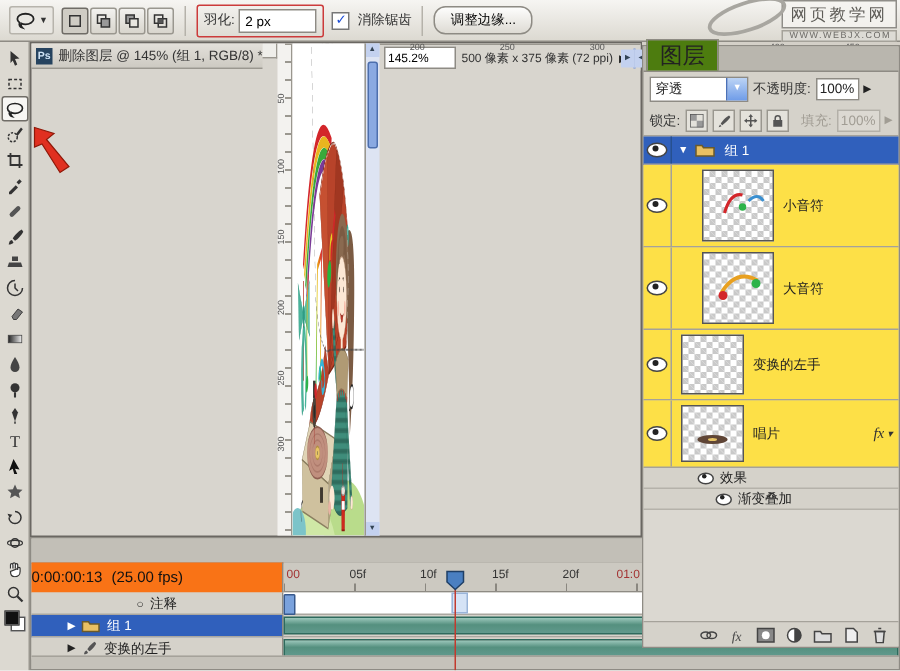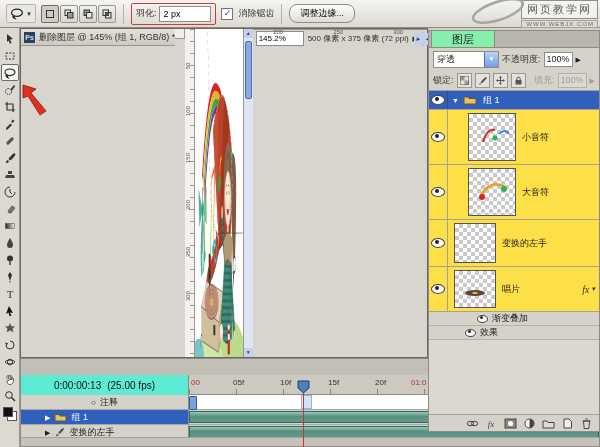--- a/index.html
+++ b/index.html
@@ -73,21 +73,21 @@
   .status-flyout{font-size:7px;color:#222}
   .hscroll{position:relative;flex:1;height:12px;background:#dde4f3;border:1px solid #9fb0d6;border-radius:2px}
   .hs-thumb{position:absolute;top:1px;bottom:1px;left:8px;width:110px;background:#8aa9e2;border:1px solid #4d6fae;border-radius:2px}
   .hs-arrow{position:absolute;top:0;bottom:0;width:9px;background:#c3d1ef;color:#345;font-size:6px;
     display:flex;align-items:center;justify-content:center}
 
   
   .layers-panel{position:absolute;left:428px;top:30px;width:172px;height:402px;background:#d5d2ca;
     border:1px solid #8e8b84;box-sizing:border-box;display:flex;flex-direction:column;z-index:6}
   .lp-tabrow{height:16px;background:#b9b6ae;display:flex;align-items:flex-end;flex:none;border-bottom:1px solid #8e8b84}
-  .lp-tab{background:#86efac;border:1px solid #8e8b84;border-bottom:none;padding:1px 20px 0;font-size:11px;margin-left:2px}
+  .lp-tab{background:#4d7c0f;border:1px solid #8e8b84;border-bottom:none;padding:1px 8px 0;font-size:15px;margin-left:2px}
   .lp-blendrow{height:22px;display:flex;align-items:center;gap:3px;padding:0 4px;flex:none}
   .blend-select{display:flex;align-items:center;height:15px;border:1px solid #8e8b84;background:#fff;width:64px}
   .blend-select .bs-text{flex:1;padding-left:3px;font-size:9px}
   .bs-arrow{width:13px;height:100%;background:linear-gradient(#bcd4f5,#6f9ce8);border-left:1px solid #4a71b8;
     color:#fff;font-size:6px;display:flex;align-items:center;justify-content:center}
   .lp-label{font-size:9px;color:#333;white-space:nowrap}
   .val-box{height:13px;border:1px solid #8e8b84;background:#fff;font-size:9px;padding:0 2px;display:flex;align-items:center}
   .lp-lockrow{height:20px;display:flex;align-items:center;gap:3px;padding:0 4px;flex:none;border-bottom:1px solid #a5a29a}
   .lock-btn{width:13px;height:13px;border:1px solid #9a978f;background:#e4e2db;display:flex;align-items:center;justify-content:center}
   .dim{color:#a19d94}
@@ -111,22 +111,22 @@
   .lp-iconbar{height:16px;display:flex;align-items:center;justify-content:flex-end;gap:6px;padding-right:6px;flex:none;background:#d5d2ca}
   .tri{font-size:7px;line-height:7px}
 
   
   .timeline{position:absolute;left:20px;top:358px;width:580px;height:89px;background:#d5d2ca;
     border:1px solid #8e8b84;box-sizing:border-box;z-index:1}
   .tl-tab{position:absolute;left:6px;top:1px;height:14px;background:#d5d2ca;border:1px solid #8e8b84;
     border-bottom:none;border-radius:3px 3px 0 0;padding:1px 8px 0;font-size:9px}
   .tl-tabstrip{position:absolute;left:0;top:0;right:0;height:16px;background:#c2bfb7;border-bottom:1px solid #8e8b84}
   .tl-header{position:absolute;left:0;top:16px;height:20px;right:0;display:flex}
-  .tl-timecode{width:168px;display:flex;align-items:center;justify-content:center;gap:6px;
-    font-size:10px;color:#111;border-right:1px solid #8e8b84;background:#5eead4;box-sizing:border-box}
+  .tl-timecode{width:168px;display:flex;align-items:center;gap:6px;
+    font-size:10px;color:#111;border-right:1px solid #8e8b84;background:#f97316;box-sizing:border-box}
   .tl-ruler{position:relative;flex:1;background:#ccc9c1;border-bottom:1px solid #8e8b84;
     background-image:repeating-linear-gradient(90deg,#8a8780 0 1px,transparent 1px 47px);background-size:100% 5px;background-position:0 100%;background-repeat:no-repeat}
   .tl-ruler span{position:absolute;top:3px;font-size:8px;color:#333}
   .tl-ruler span.red{color:#a33333}
   .tl-row{position:absolute;left:0;right:0;height:15px;display:flex}
   .tl-rowlabel{width:168px;display:flex;align-items:center;gap:4px;padding-left:24px;box-sizing:border-box;
     font-size:9px;background:#d5d2ca;border-bottom:1px solid #aaa7a0;border-right:1px solid #8e8b84}
   .tl-rowlabel.selected{background:#3060bc;color:#fff}
   .tl-track{position:relative;flex:1;border-bottom:1px solid #aaa7a0;background:#d5d2ca}
   .tl-track.white{background:#fff}
@@ -591,28 +591,28 @@
             <ellipse cx="20" cy="22" rx="3" ry="1" fill="#e7c465"></ellipse>
           </svg>
       </div>
       <span class="layer-name">唱片</span>
       <span class="fx-badge">
           <span>fx</span>
           <span class="tri">▾</span>
         </span>
     </div>
 
+    <div class="fx-row" style="height:13px">
+      <span class="eye sm"></span>
+      <span>效果</span>
+    </div>
+
     <div class="fx-row" style="height:13px;padding-left:48px">
       <span class="eye sm"></span>
       <span>渐变叠加</span>
-    </div>
-
-    <div class="fx-row" style="height:13px">
-      <span class="eye sm"></span>
-      <span>效果</span>
     </div>
 
     <div class="lp-filler"></div>
     <div class="lp-iconbar">
       <svg width="13" height="11" viewBox="0 0 13 11">
           <ellipse cx="4.5" cy="5.5" rx="3.2" ry="2.2" fill="none" stroke="#444"></ellipse>
           <ellipse cx="8.5" cy="5.5" rx="3.2" ry="2.2" fill="none" stroke="#444"></ellipse>
         </svg>
       <svg width="13" height="11" viewBox="0 0 13 11">
           <text x="6" y="9" font-size="9" font-style="italic" text-anchor="middle" fill="#444" font-family="Liberation Serif,serif">fx</text>

